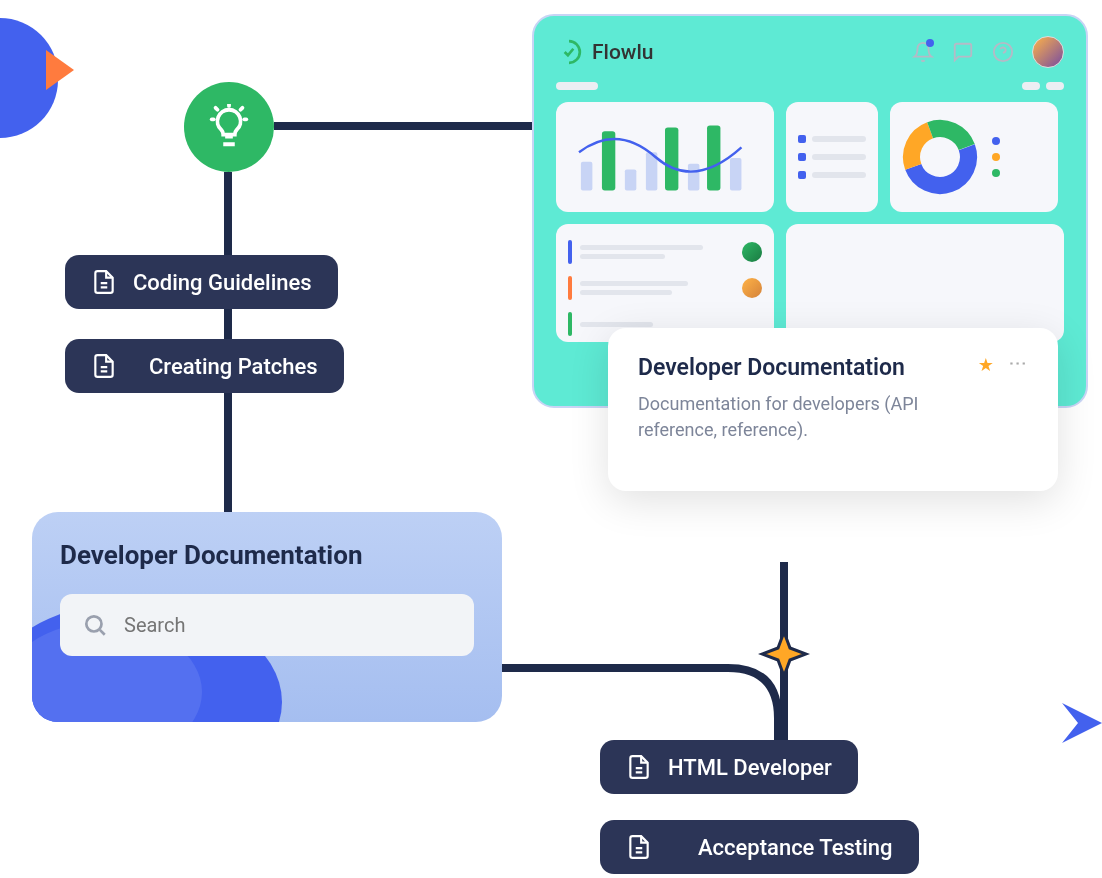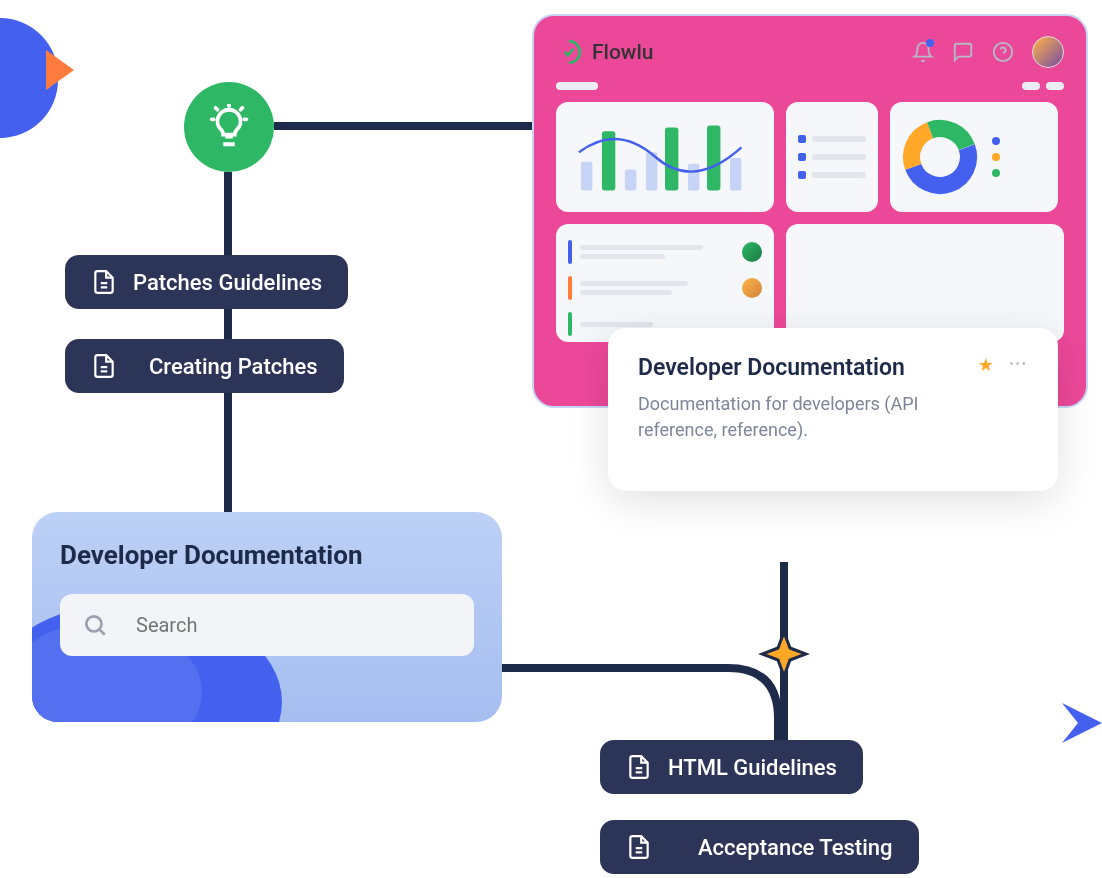--- a/index.html
+++ b/index.html
@@ -26,37 +26,37 @@
     .pill-1 { top: 255px; left: 65px; }
     .pill-2 { top: 339px; left: 65px; gap: 32px; }
     .pill-3 { top: 740px; left: 600px; }
     .pill-4 { top: 820px; left: 600px; gap: 46px; }
     
     
     .search-card { position: absolute; top: 512px; left: 32px; width: 470px; height: 210px; background: linear-gradient(180deg, #bdd0f5 0%, #a5bef0 100%); border-radius: 26px; padding: 28px 28px; overflow: hidden; }
     .search-card::before { content:''; position:absolute; bottom:-80px; left:-50px; width:300px; height:200px; background:#4361ee; border-radius:50%; }
     .search-card::after { content:''; position:absolute; bottom:-40px; left:-30px; width:200px; height:140px; background:#5470f0; border-radius:50%; }
     .search-card h3 { font-size: 26px; font-weight: 700; color: #1e2a4a; margin-bottom: 24px; position: relative; z-index: 2; }
-    .search-box { background: #f2f4f7; border-radius: 12px; padding: 18px 22px; display: flex; align-items: center; gap: 28px; position: relative; z-index: 2; }
+    .search-box { background: #f2f4f7; border-radius: 12px; padding: 18px 22px; display: flex; align-items: center; gap: 16px; position: relative; z-index: 2; }
     .search-box svg { width: 26px; height: 26px; }
     .search-box input { border: none; background: transparent; font-size: 20px; color: #888; outline: none; flex: 1; }
     
     
     .conn-curve { position: absolute; top: 660px; left: 498px; width: 290px; height: 120px; }
     .conn-curve svg { width: 100%; height: 100%; }
     
     
     .conn-card-down { top: 562px; left: 780px; width: 8px; height: 180px; }
     
     
     .sparkle { position: absolute; top: 628px; left: 758px; width: 52px; height: 52px; }
     .sparkle svg { width: 100%; height: 100%; }
     
     
-    .app-window { position: absolute; top: 14px; left: 532px; width: 556px; height: 394px; background: #ec4899; border: 2px solid #c8d4f5; border-radius: 22px; padding: 16px 22px; }
+    .app-window { position: absolute; top: 14px; left: 532px; width: 556px; height: 394px; background: #5eead4; border: 2px solid #c8d4f5; border-radius: 22px; padding: 16px 22px; }
     .app-header { display: flex; align-items: center; justify-content: space-between; height: 40px; }
     .app-logo { display: flex; align-items: center; gap: 10px; font-size: 21px; font-weight: 500; color: #333; }
     .app-logo svg { width: 26px; height: 26px; }
     .app-icons { display: flex; align-items: center; gap: 18px; }
     .app-icon { width: 22px; height: 22px; color: #aaa; position: relative; }
     .app-icon.bell::after { content:''; position:absolute; top:-2px; right:0; width:8px; height:8px; background:#4361ee; border-radius:50%; }
     .app-avatar { width: 32px; height: 32px; border-radius: 50%; background: linear-gradient(135deg, #ffb347, #764ba2); border: 1px solid #ddd; }
     
     .dash-row { display: flex; gap: 12px; margin-top: 12px; }
     .skel-bar { height: 8px; background: #eceef3; border-radius: 4px; }
@@ -115,35 +115,35 @@
     <line x1="20" y1="8" x2="21" y2="8" stroke-linecap="round"></line>
     <line x1="4" y1="8" x2="3" y2="8" stroke-linecap="round"></line>
   </svg>
 </div>
 
 <div class="pill pill-1">
   <svg viewBox="0 0 24 24" fill="none" stroke="#fff" stroke-width="2">
       <path d="M14 2H6a2 2 0 00-2 2v16a2 2 0 002 2h12a2 2 0 002-2V8z"></path>
       <path d="M14 2v6h6M9 13h6M9 17h6"></path>
     </svg>
-  <span>Patches Guidelines</span>
+  <span>Coding Guidelines</span>
 </div>
 <div class="pill pill-2">
   <svg viewBox="0 0 24 24" fill="none" stroke="#fff" stroke-width="2">
       <path d="M14 2H6a2 2 0 00-2 2v16a2 2 0 002 2h12a2 2 0 002-2V8z"></path>
       <path d="M14 2v6h6M9 13h6M9 17h6"></path>
     </svg>
   <span>Creating Patches</span>
 </div>
 <div class="pill pill-3">
   <svg viewBox="0 0 24 24" fill="none" stroke="#fff" stroke-width="2">
       <path d="M14 2H6a2 2 0 00-2 2v16a2 2 0 002 2h12a2 2 0 002-2V8z"></path>
       <path d="M14 2v6h6M9 13h6M9 17h6"></path>
     </svg>
-  <span>HTML Guidelines</span>
+  <span>HTML Developer</span>
 </div>
 <div class="pill pill-4">
   <svg viewBox="0 0 24 24" fill="none" stroke="#fff" stroke-width="2">
       <path d="M14 2H6a2 2 0 00-2 2v16a2 2 0 002 2h12a2 2 0 002-2V8z"></path>
       <path d="M14 2v6h6M9 13h6M9 17h6"></path>
     </svg>
   <span>Acceptance Testing</span>
 </div>
 
 <div class="sparkle">

